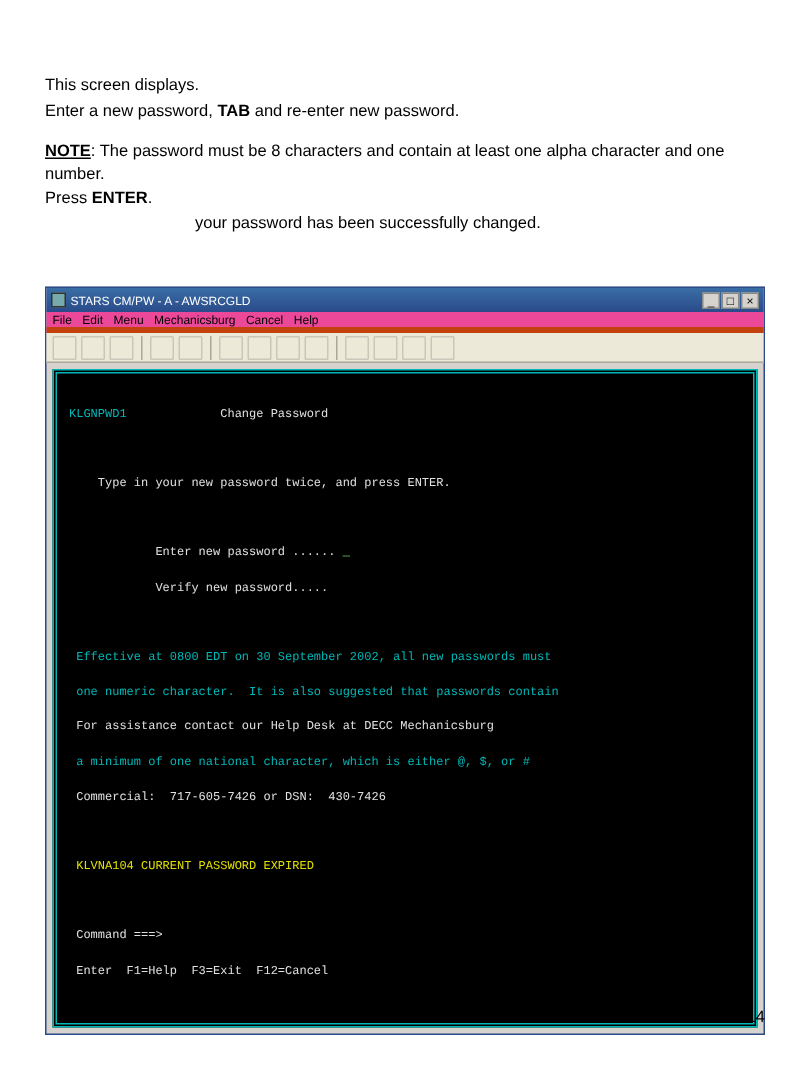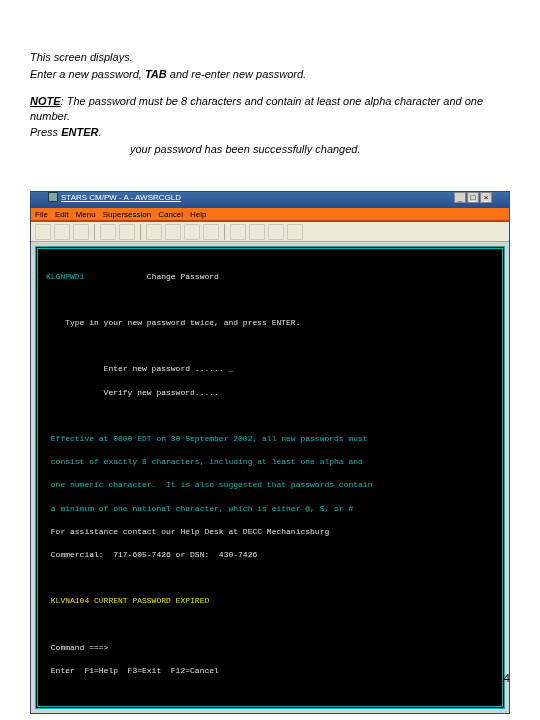--- a/index.html
+++ b/index.html
@@ -6,68 +6,67 @@
   body {
     width: 540px;
     height: 720px;
     background: #fff;
     font-family: Arial, Helvetica, sans-serif;
     font-size: 11px;
     color: #000;
     position: relative;
     padding: 50px 30px 30px 30px;
   }
-  .doc-text { line-height: 1.35; font-style: italic; }
+  .doc-text { line-height: 1.35; }
   .doc-text p { margin-bottom: 2px; }
   .gap { height: 10px; }
   .indent { padding-left: 100px; }
   .bold { font-weight: bold; }
   .underline { text-decoration: underline; }
 
   
   .window {
     margin-top: 34px;
     width: 480px;
     border: 1px solid #2a4a8a;
     background: #d6d3ce;
     font-family: Tahoma, Arial, sans-serif;
   }
   .titlebar {
     height: 16px;
     background: linear-gradient(#3a6ea5, #2a4a8a);
     display: flex;
-    align-items: flex-start;
-    padding: 0 17px;
+    align-items: center;
+    padding: 0 3px;
     color: #fff;
     font-size: 8px;
     justify-content: space-between;
-    text-decoration: underline;
   }
   .titlebar .left { display:flex; align-items:center; gap:3px;}
   .title-icon { width:10px; height:10px; background:#7aa; border:1px solid #333;}
   .winbtns { display: flex; gap: 1px; }
   .winbtn {
     width: 12px; height: 11px;
     background: #d6d3ce;
     border: 1px solid #888;
     font-size: 8px;
     line-height: 9px;
     text-align: center;
     color:#000;
   }
   .menubar {
     height: 14px;
-    background: #f97316;
+    background: #ec4899;
     display: flex;
     align-items: center;
     gap: 7px;
     padding: 0 4px;
     font-size: 8px;
     color: #000;
-    border-bottom: 2px solid #c2410c;
+    border-bottom: 4px solid #c2410c;
   }
   .toolbar {
     height: 20px;
     background: #ece9d8;
     display: flex;
     align-items: center;
     padding: 0 4px;
     gap: 3px;
     border-bottom: 1px solid #aca899;
   }
@@ -133,21 +132,21 @@
     <div class="winbtns">
       <div class="winbtn">_</div>
       <div class="winbtn">□</div>
       <div class="winbtn">×</div>
     </div>
   </div>
   <div class="menubar">
     <span>File</span>
     <span>Edit</span>
     <span>Menu</span>
-    <span>Supersession</span>
+    <span>Mechanicsburg</span>
     <span>Cancel</span>
     <span>Help</span>
   </div>
   <div class="toolbar">
     <div class="tbtn"></div>
     <div class="tbtn"></div>
     <div class="tbtn"></div>
     <div class="tsep"></div>
     <div class="tbtn"></div>
     <div class="tbtn"></div>
@@ -165,24 +164,23 @@
 
   <div class="terminal">
 <div class="term-line"><span>KLGNPWD1             </span><span class="term-white">Change Password</span></div>
 <div class="term-line">&nbsp;</div>
 <div class="term-line term-white">    Type in your new password twice, and press ENTER.</div>
 <div class="term-line">&nbsp;</div>
 <div class="term-line"><span class="term-white">            Enter new password ...... </span><span class="cursor">_</span></div>
 <div class="term-line term-white">            Verify new password.....</div>
 <div class="term-line">&nbsp;</div>
 <div class="term-line"> Effective at 0800 EDT on 30 September 2002, all new passwords must</div>
-<div class="term-line"> consist of exactly 8 characters, including at least one alpha and</div>
 <div class="term-line"> one numeric character.  It is also suggested that passwords contain</div>
+<div class="term-line term-white"> For assistance contact our Help Desk at DECC Mechanicsburg</div>
 <div class="term-line"> a minimum of one national character, which is either @, $, or #</div>
-<div class="term-line term-white"> For assistance contact our Help Desk at DECC Mechanicsburg</div>
 <div class="term-line term-white"> Commercial:  717-605-7426 or DSN:  430-7426</div>
 <div class="term-line">&nbsp;</div>
 <div class="term-line term-yellow"> KLVNA104 CURRENT PASSWORD EXPIRED</div>
 <div class="term-line">&nbsp;</div>
 <div class="term-line"><span class="term-white"> Command ===&gt;</span></div>
 <div class="term-line term-white"> Enter  F1=Help  F3=Exit  F12=Cancel</div>
   </div>
 
 </div>
 

